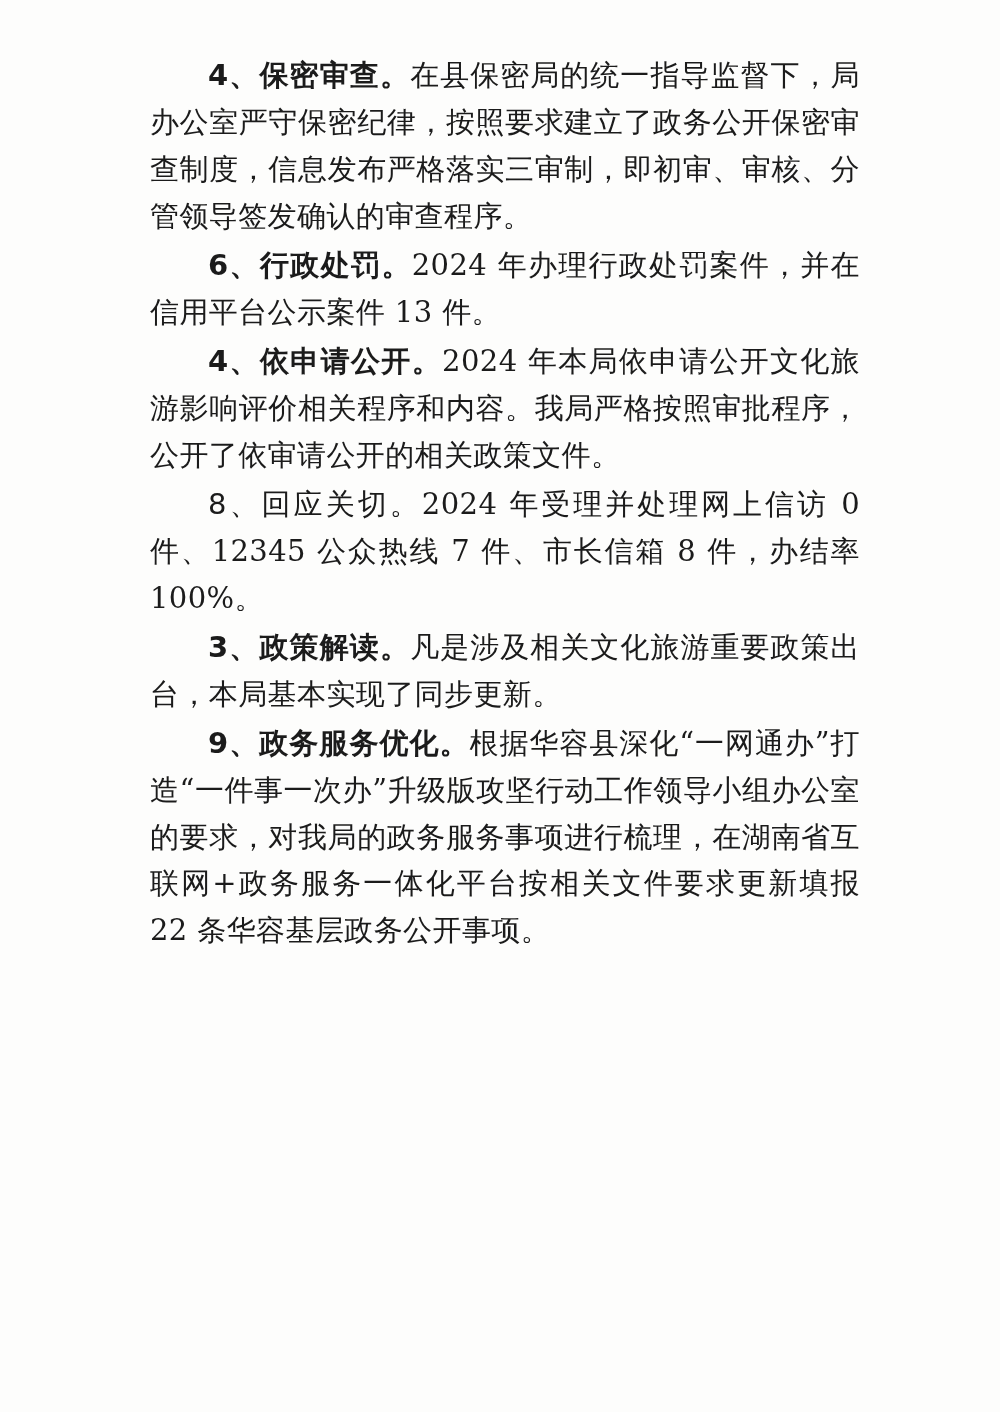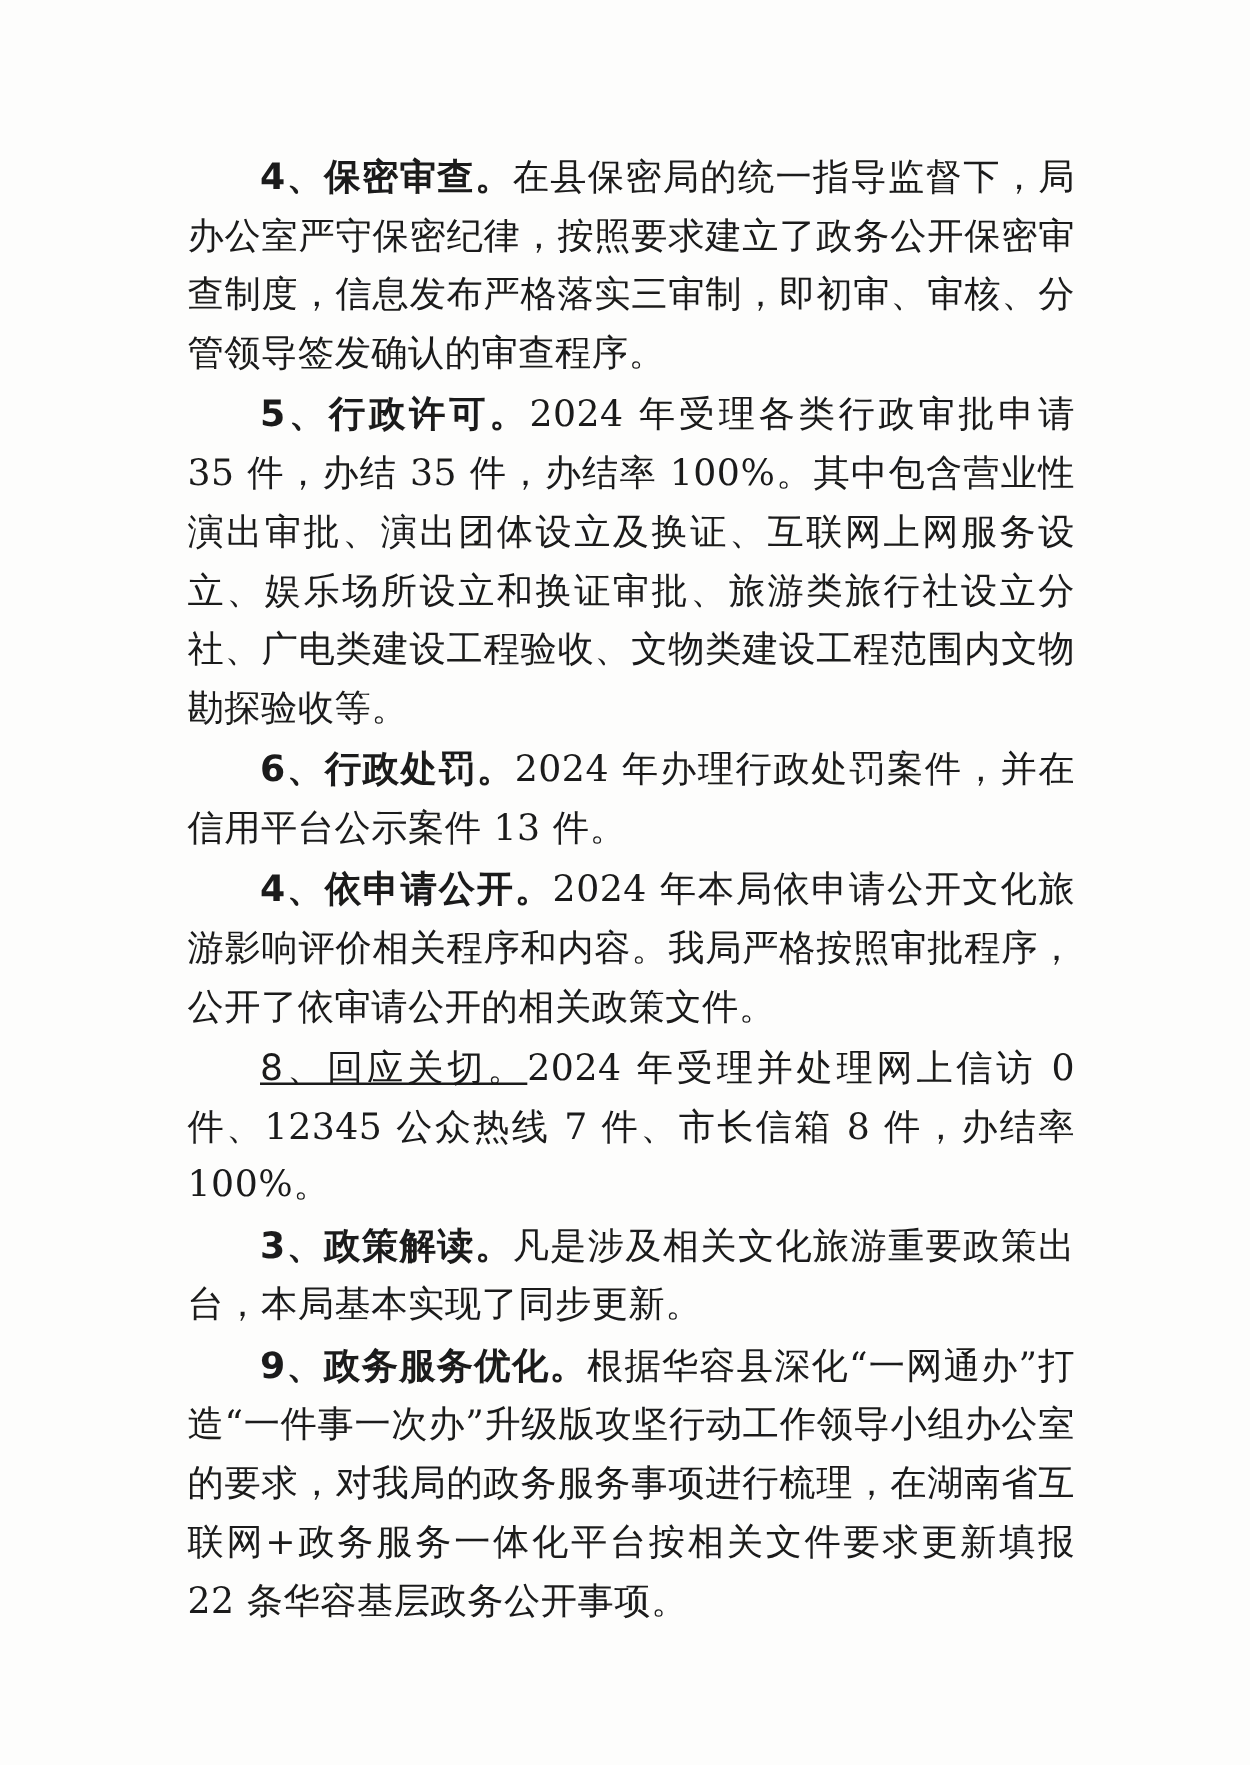--- a/index.html
+++ b/index.html
@@ -12,60 +12,56 @@
     height: 1414px;
     font-family: "DejaVu Serif", "Liberation Serif", serif;
     color: #1b1b1b;
     overflow: hidden;
   }
   .page {
     position: relative;
     width: 1000px;
     height: 1412px;
     box-sizing: border-box;
-    padding: 118px 140px 60px 150px;
+    padding: 52px 140px 60px 150px;
     background: #fdfdfc;
   }
   .doc-body {
     font-size: 29px;
     line-height: 1.62;
     text-align: justify;
     text-justify: inter-ideograph;
     letter-spacing: 0.4px;
   }
   .para {
     margin: 0 0 2px 0;
     text-indent: 2em;
   }
   .para .lead {
     font-weight: 700;
     font-family: "DejaVu Sans", "Liberation Sans", sans-serif;
     letter-spacing: 0.5px;
   }
   .para .lead-plain {
     font-weight: 400;
-    text-decoration: underline;
   }
   .para .txt {
     font-weight: 400;
   }
 </style>
 </head>
 <body>
 
 <div class="page">
   <div class="doc-body">
 
     <p class="para">
       <span class="lead">4、保密审查。</span><span class="txt">在县保密局的统一指导监督下，局办公室严守保密纪律，按照要求建立了政务公开保密审查制度，信息发布严格落实三审制，即初审、审核、分管领导签发确认的审查程序。</span>
     </p>
 
-    <p class="para">
-      <span class="lead">5、行政许可。</span><span class="txt">2024 年受理各类行政审批申请 35 件，办结 35 件，办结率 100%。其中包含营业性演出审批、演出团体设立及换证、互联网上网服务设立、娱乐场所设立和换证审批、旅游类旅行社设立分社、广电类建设工程验收、文物类建设工程范围内文物勘探验收等。</span>
-    </p>
 
     <p class="para">
       <span class="lead">6、行政处罚。</span><span class="txt">2024 年办理行政处罚案件，并在信用平台公示案件 13 件。</span>
     </p>
 
     <p class="para">
       <span class="lead">4、依申请公开。</span><span class="txt">2024 年本局依申请公开文化旅游影响评价相关程序和内容。我局严格按照审批程序，公开了依审请公开的相关政策文件。</span>
     </p>
 
     <p class="para">

